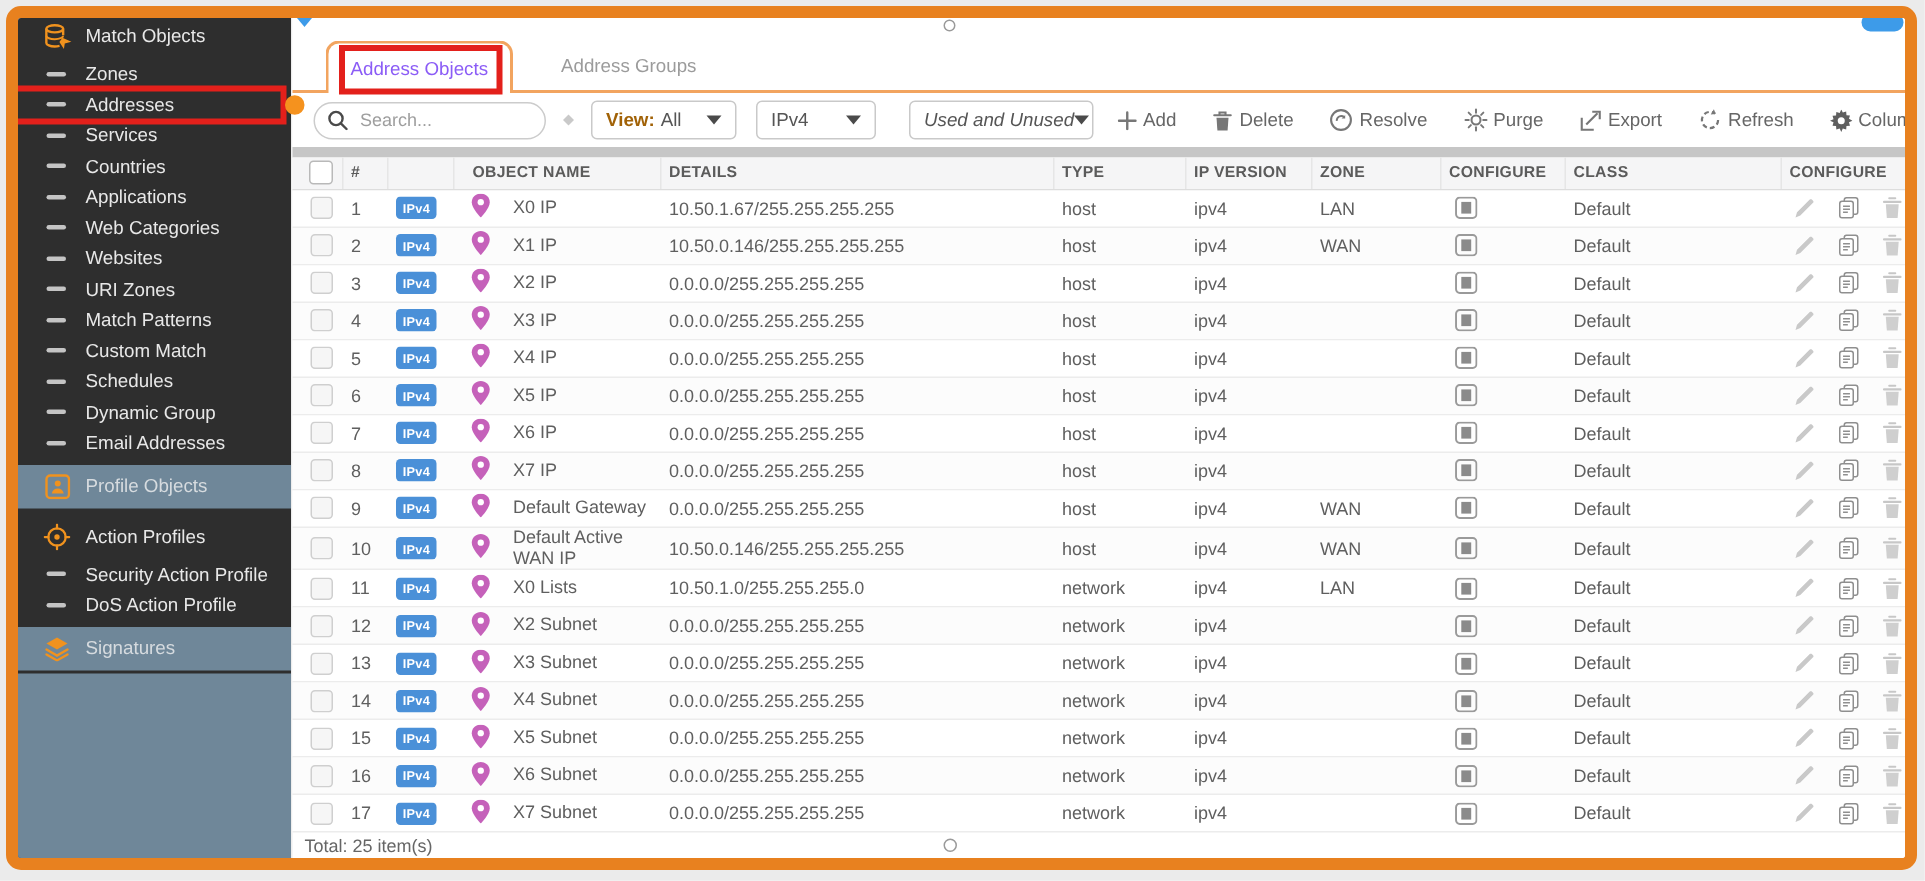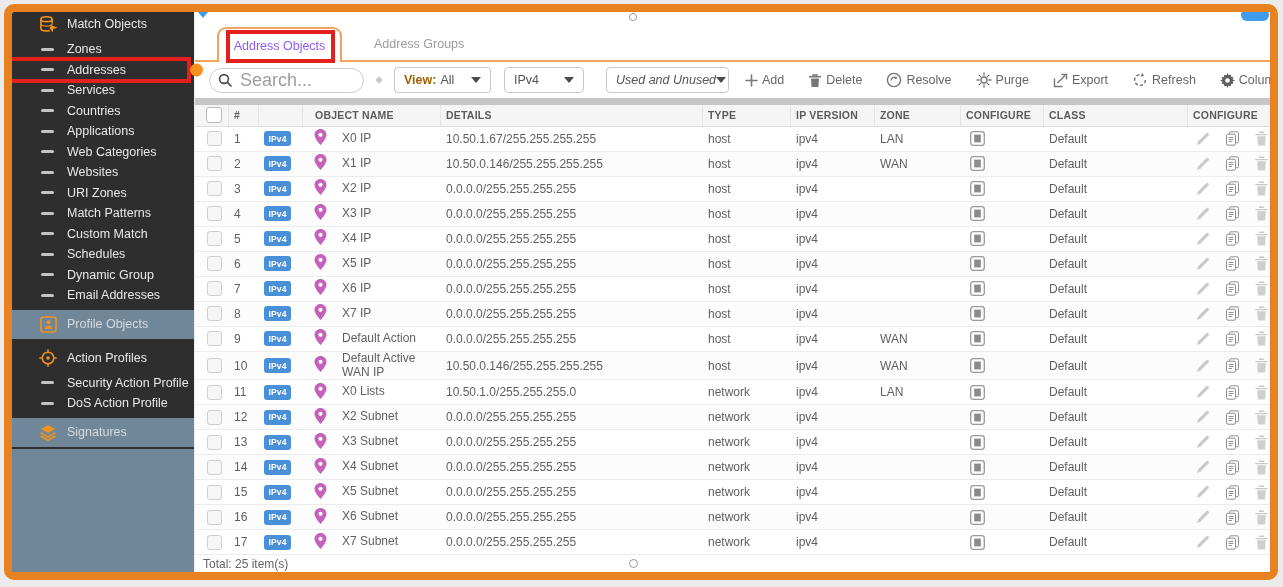--- a/index.html
+++ b/index.html
@@ -15,21 +15,21 @@
   *{box-sizing:border-box;}
   html,body{margin:0;padding:0;width:1283px;height:587px;overflow:hidden;
     background:#ebebeb;font-family:"Liberation Sans","DejaVu Sans",sans-serif;}
   .frame{position:absolute;left:4px;top:4px;width:1274px;height:576px;
     border:8px solid var(--orange);border-radius:10px;background:#fff;
     overflow:hidden;display:flex;}
   
   .sidebar{width:182px;min-width:182px;background:var(--dark);height:100%;
     display:flex;flex-direction:column;position:relative;z-index:10;overflow:visible;}
   .side-section,.side-sub,.side-band{display:flex;align-items:center;position:relative;
-    padding-left:20px;cursor:pointer;}
+    padding-left:10px;cursor:pointer;}
   .side-section{height:24px;}
   .side-sub{height:20.5px;}
   .side-section + .side-sub{margin-top:3px;}
   .side-band{height:29px;margin-top:4px;background:var(--slate);}
   .side-band + .side-section{margin-top:7px;}
   .side-fill{flex:1;background:var(--slate);margin-top:2px;}
   .side-ic{width:20px;height:18px;margin-left:6px;margin-right:9px;display:flex;
     align-items:center;justify-content:center;flex:none;}
   .dash{width:13px;height:3px;border-radius:2px;background:#c4c4c4;margin-left:9px;
     margin-right:13px;flex:none;}
@@ -61,21 +61,21 @@
   .tab-label.inactive{color:#9b9b9b;}
   .tab.ghost{margin-left:20px;padding:0 12px;}
   .anno-box{position:absolute;left:7px;right:5px;top:1px;bottom:-1px;
     border:4px solid var(--red);z-index:3;pointer-events:none;}
   
   .toolbar{height:39px;display:flex;align-items:center;padding-left:14px;
     background:#fff;white-space:nowrap;}
   .search-box{width:155px;height:25px;border:1px solid #cccccc;border-radius:13px;
     display:flex;align-items:center;padding:0 8px;}
   .search-box .ic{margin-right:6px;display:flex;}
-  .search-box input{border:none;outline:none;width:100%;font-size:18px;
+  .search-box input{border:none;outline:none;width:100%;font-size:12px;
     font-family:inherit;color:#555;background:transparent;}
   .search-box input::placeholder{color:#9e9e9e;}
   .diamond{margin:0 10px;display:flex;cursor:pointer;}
   .dd{height:26px;border:1px solid #c9c9c9;border-radius:4px;display:flex;
     align-items:center;padding:0 9px;margin-right:13px;cursor:pointer;font-size:12.5px;color:#555;}
   .dd-prefix{font-weight:bold;color:#a16207;margin-right:4px;}
   .dd .caret{margin-left:auto;width:0;height:0;border-left:5px solid transparent;
     border-right:5px solid transparent;border-top:6px solid #4a4a4a;}
   .dd.dd-view{width:97px;}
   .dd.dd-ip{width:80px;margin-left:0;}
@@ -770,21 +770,21 @@
           <div class="cell c-num">9</div>
           <div class="cell c-badge">
             <span class="badge">IPv4</span>
           </div>
           <div class="cell c-pin">
             <span><svg width="13" height="16" viewBox="0 0 12 16">
                 <path d="M6 0C2.7 0 0 2.6 0 5.8 0 10 6 16 6 16s6-6 6-10.2C12 2.6 9.3 0 6 0z" fill="#c561ba"></path>
                 <circle cx="6" cy="5.8" r="2.1" fill="#fff"></circle>
               </svg></span>
           </div>
-          <div class="cell c-name">Default Action</div>
+          <div class="cell c-name">Default Gateway</div>
           <div class="cell c-details">0.0.0.0/255.255.255.255</div>
           <div class="cell c-type">host</div>
           <div class="cell c-ip">ipv4</div>
           <div class="cell c-zone">WAN</div>
           <div class="cell c-refs">
             <span class="ref-ic">
               <svg width="15" height="15" viewBox="0 0 15 15">
                 <rect x="0.7" y="0.7" width="13.6" height="13.6" rx="2.5" fill="none" stroke="#9a9a9a" stroke-width="1.3"></rect>
                 <rect x="4.2" y="3.6" width="6.6" height="7.8" fill="#8b8b8b"></rect>
               </svg>

